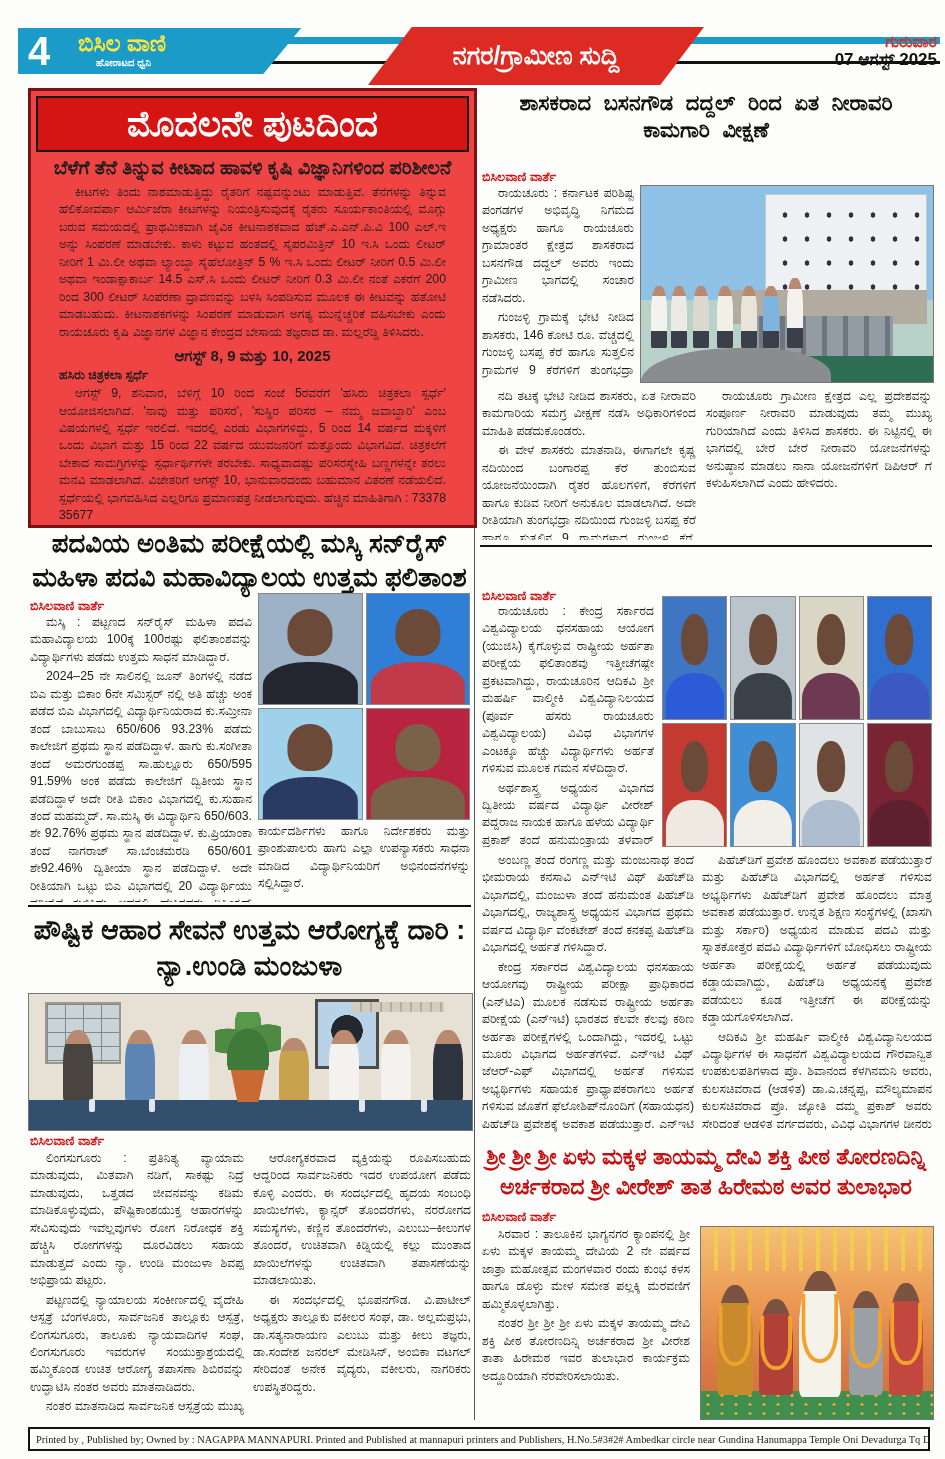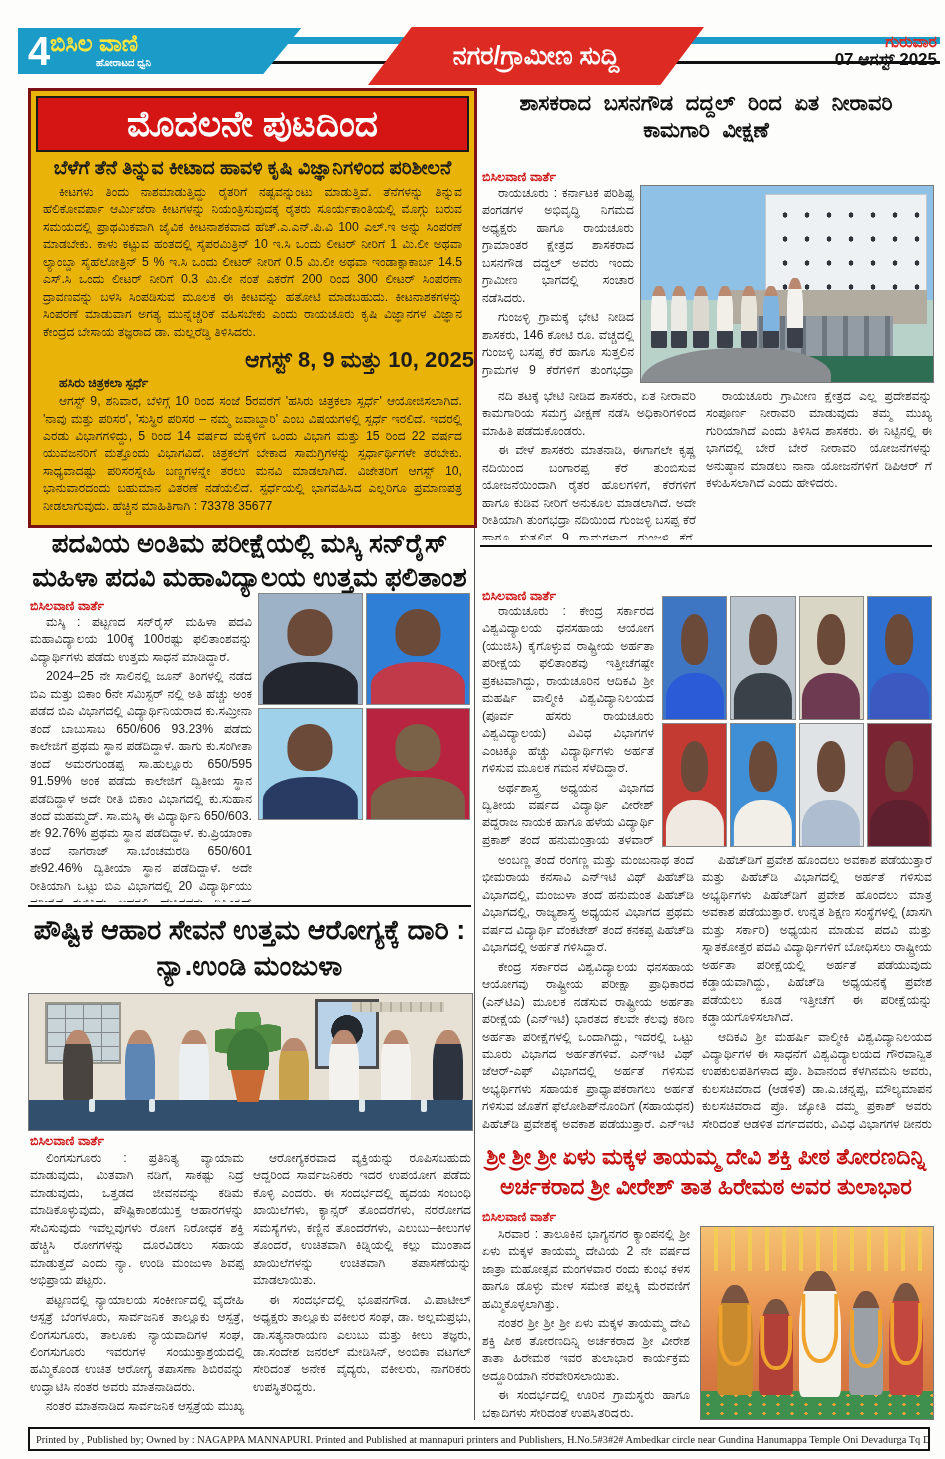--- a/index.html
+++ b/index.html
@@ -6,46 +6,46 @@
   #page{position:relative;width:945px;height:1459px;background:#fdfdfc;overflow:hidden;
         font-family:"Liberation Sans",sans-serif;color:#1c1c1c;}
   .abs{position:absolute;}
 
   
   .blue-bar{left:18px;top:37px;width:922px;height:7px;background:#1b9bc8;}
   .black-rule{left:18px;top:61px;width:922px;height:3px;background:#111;}
   .logo{left:18px;top:28px;width:292px;height:46px;background:#1b9bc8;
         clip-path:polygon(0 0,97% 0,84% 100%,0 100%);}
   .logo-num{position:absolute;left:10px;top:0px;font-size:40px;font-weight:bold;color:#fff;line-height:46px;}
-  .logo-name{position:absolute;left:32px;top:2px;font-size:23px;font-weight:bold;color:#ffe63c;}
+  .logo-name{position:absolute;left:60px;top:2px;font-size:23px;font-weight:bold;color:#ffe63c;}
   .logo-tag{position:absolute;left:78px;top:29px;font-size:10px;font-weight:bold;color:#fff;}
   .section-banner{left:368px;top:27px;width:336px;height:58px;background:#dd2a22;
         clip-path:polygon(13% 0,100% 0,87% 100%,0 100%);
         display:flex;align-items:center;justify-content:center;}
   .section-banner span{color:#fff;font-weight:bold;font-size:25px;}
   .hdr-day{right:8px;top:33px;width:120px;text-align:right;color:#dd2a22;font-weight:bold;font-size:16px;}
   .hdr-date{right:8px;top:50px;width:160px;text-align:right;color:#111;font-weight:bold;font-size:17px;}
 
   .vdivider{left:474px;top:88px;width:1px;height:1332px;background:#555;}
 
   
   .body-txt{font-size:12.3px;line-height:1.42;text-align:justify;overflow:hidden;}
   .body-txt p{margin:0 0 2px 0;text-indent:16px;}
   .byline{color:#cc1111;font-weight:bold;font-size:12.5px;}
   .headline{font-weight:bold;text-align:center;color:#111;overflow:hidden;}
   .hrule{background:#111;height:2px;}
 
   
-  .box1{left:28px;top:88px;width:443px;height:434px;border:3px solid #7b1216;background:#eab308;overflow:hidden;}
+  .box1{left:28px;top:88px;width:443px;height:434px;border:3px solid #7b1216;background:#ef4444;overflow:hidden;}
   .box1-banner{margin:5px;height:52px;background:#d51414;border:2px solid #1a1a1a;
         display:flex;align-items:center;justify-content:center;}
   .box1-banner span{color:#fff;font-weight:bold;font-size:36px;}
   .box1-sub{font-weight:bold;font-size:19px;text-align:center;margin:4px 10px 5px;}
-  .box1 .body-txt{padding:0 12px;}
-  .box1-date{font-weight:bold;font-size:22px;text-align:right;margin:4px 0 3px;}
+  .box1 .body-txt{padding:0 28px;}
+  .box1-date{font-weight:bold;font-size:15px;text-align:center;margin:4px 0 3px;}
   .box1-sub2{font-weight:bold;font-size:12.5px;margin:2px 12px;text-indent:16px;}
 
   
   .pgrid{display:grid;gap:3px;}
   .portrait{position:relative;overflow:hidden;border:1px solid #888;background:var(--bg,#9fb3c8);}
   .portrait::before{content:"";position:absolute;left:50%;top:14%;width:44%;height:42%;
         transform:translateX(-50%);background:var(--head,#6b4a3a);border-radius:48% 48% 42% 42%;}
   .portrait::after{content:"";position:absolute;left:50%;bottom:-8%;width:92%;height:46%;
         transform:translateX(-50%);background:var(--torso,#333);border-radius:46% 46% 0 0;}
   .pm1{--bg:#9db2c6;--torso:#23262e;}
@@ -184,20 +184,23 @@
   <div class="abs body-txt" style="left:30px;top:614px;width:222px;height:288px;">
     <p>ಮಸ್ಕಿ : ಪಟ್ಟಣದ ಸನ್‌ರೈಸ್ ಮಹಿಳಾ ಪದವಿ ಮಹಾವಿದ್ಯಾಲಯ 100ಕ್ಕೆ 100ರಷ್ಟು ಫಲಿತಾಂಶವನ್ನು ವಿದ್ಯಾರ್ಥಿಗಳು ಪಡೆದು ಉತ್ತಮ ಸಾಧನೆ ಮಾಡಿದ್ದಾರೆ.</p>
     <p>2024–25 ನೇ ಸಾಲಿನಲ್ಲಿ ಜೂನ್ ತಿಂಗಳಲ್ಲಿ ನಡೆದ ಬಿಎ ಮತ್ತು ಬಿಕಾಂ 6ನೇ ಸೆಮಿಸ್ಟರ್ ನಲ್ಲಿ ಅತಿ ಹೆಚ್ಚು ಅಂಕ ಪಡೆದ ಬಿಎ ವಿಭಾಗದಲ್ಲಿ ವಿದ್ಯಾರ್ಥಿನಿಯರಾದ ಕು.ಸಮ್ರೀನಾ ತಂದೆ ಬಾಬುಸಾಬ 650/606 93.23% ಪಡೆದು ಕಾಲೇಜಿಗೆ ಪ್ರಥಮ ಸ್ಥಾನ ಪಡೆದಿದ್ದಾಳೆ. ಹಾಗು ಕು.ಸಂಗೀತಾ ತಂದೆ ಅಮರಗುಂಡಪ್ಪ ಸಾ.ಹುಲ್ಲೂರು 650/595 91.59% ಅಂಕ ಪಡೆದು ಕಾಲೇಜಿಗೆ ದ್ವಿತೀಯ ಸ್ಥಾನ ಪಡೆದಿದ್ದಾಳೆ ಅದೇ ರೀತಿ ಬಿಕಾಂ ವಿಭಾಗದಲ್ಲಿ ಕು.ಸುಹಾನ ತಂದೆ ಮಹಮ್ಮದ್. ಸಾ.ಮಸ್ಕಿ ಈ ವಿದ್ಯಾರ್ಥಿನಿ 650/603. ಶೇ 92.76% ಪ್ರಥಮ ಸ್ಥಾನ ಪಡೆದಿದ್ದಾಳೆ. ಕು.ಪ್ರಿಯಾಂಕಾ ತಂದೆ ನಾಗರಾಜ್ ಸಾ.ಬೆಂಚಮರಡಿ 650/601 ಶೇ92.46% ದ್ವಿತೀಯಾ ಸ್ಥಾನ ಪಡೆದಿದ್ದಾಳೆ. ಅದೇ ರೀತಿಯಾಗಿ ಒಟ್ಟು ಬಿಎ ವಿಭಾಗದಲ್ಲಿ 20 ವಿದ್ಯಾರ್ಥಿಯು ಪರೀಕ್ಷೆಗೆ ಕುಳಿತಿದ್ದು ಅದರಲ್ಲಿ ಹೆಚ್ಚಿನವರು ಡಿಸ್ಟಿಂಕ್ಷನ್ ಮತ್ತು ಪ್ರಥಮ ಸ್ಥಾನದಲ್ಲಿ ಪಾಸಾಗಿದ್ದಾರೆ. ಅದೇ ರೀತಿ ಬಿಕಾಂ ವಿಭಾಗದಲ್ಲಿ ಕೂಡ ಡಿಸ್ಟಿಂಕ್ಷನ್ ಮತ್ತು ಪ್ರಥಮ ಸ್ಥಾನ ಪಡೆದಿದ್ದಾರೆ ರೀತಿಯಾಗಿ ಸಾಧನೆ ಮಾಡಿದ ವಿದ್ಯಾರ್ಥಿನಿಯರಿಗೆ ಸಂಸ್ಥೆಯ ಅಧ್ಯಕ್ಷರು</p>
   </div>
   <div class="abs pgrid" style="left:258px;top:593px;width:212px;grid-template-columns:1fr 1fr;">
     <div class="portrait pm1" style="height:110px;"></div>
     <div class="portrait pm2" style="height:110px;"></div>
     <div class="portrait pm3" style="height:110px;"></div>
     <div class="portrait pm4" style="height:110px;"></div>
   </div>
+  <div class="abs body-txt" style="left:258px;top:823px;width:212px;height:78px;">
+    <p style="text-indent:0;">ಕಾರ್ಯದರ್ಶಿಗಳು ಹಾಗೂ ನಿರ್ದೇಶಕರು ಮತ್ತು ಪ್ರಾಂಶುಪಾಲರು ಹಾಗು ಎಲ್ಲಾ ಉಪನ್ಯಾಸಕರು ಸಾಧನಾ ಮಾಡಿದ ವಿದ್ಯಾರ್ಥಿನಿಯರಿಗೆ ಅಭಿನಂದನೆಗಳನ್ನು ಸಲ್ಲಿಸಿದ್ದಾರೆ.</p>
+  </div>
   <div class="abs hrule" style="left:28px;top:905px;width:443px;"></div>
 
   <div class="abs byline" style="left:482px;top:589px;">ಬಿಸಿಲವಾಣಿ ವಾರ್ತೆ</div>
   <div class="abs body-txt" style="left:482px;top:603px;width:172px;height:244px;">
     <p>ರಾಯಚೂರು : ಕೇಂದ್ರ ಸರ್ಕಾರದ ವಿಶ್ವವಿದ್ಯಾಲಯ ಧನಸಹಾಯ ಆಯೋಗ (ಯುಜಿಸಿ) ಕೈಗೊಳ್ಳುವ ರಾಷ್ಟ್ರೀಯ ಅರ್ಹತಾ ಪರೀಕ್ಷೆಯ ಫಲಿತಾಂಶವು ಇತ್ತೀಚೆಗಷ್ಟೇ ಪ್ರಕಟವಾಗಿದ್ದು, ರಾಯಚೂರಿನ ಆದಿಕವಿ ಶ್ರೀ ಮಹರ್ಷಿ ವಾಲ್ಮೀಕಿ ವಿಶ್ವವಿದ್ಯಾನಿಲಯದ (ಪೂರ್ವ ಹೆಸರು ರಾಯಚೂರು ವಿಶ್ವವಿದ್ಯಾಲಯ) ವಿವಿಧ ವಿಭಾಗಗಳ ಎಂಟಕ್ಕೂ ಹೆಚ್ಚು ವಿದ್ಯಾರ್ಥಿಗಳು ಅರ್ಹತೆ ಗಳಿಸುವ ಮೂಲಕ ಗಮನ ಸೆಳೆದಿದ್ದಾರೆ.</p>
     <p>ಅರ್ಥಶಾಸ್ತ್ರ ಅಧ್ಯಯನ ವಿಭಾಗದ ದ್ವಿತೀಯ ವರ್ಷದ ವಿದ್ಯಾರ್ಥಿ ವೀರೇಶ್ ಪದ್ದರಾಜ ನಾಯಕ ಹಾಗೂ ಹಳೆಯ ವಿದ್ಯಾರ್ಥಿ ಪ್ರಕಾಶ್ ತಂದೆ ಹನುಮಂತ್ರಾಯ ತಳವಾರ್ ಅವರು ಎನ್‌ಇಟಿ ವಿಥ್ ಜೆಆರ್‌ಎಫ್ ವಿಭಾಗದಲ್ಲಿ, ಕನ್ನಡ ಅಧ್ಯಯನ ವಿಭಾಗದ ಪ್ರಥಮ ವರ್ಷದ ವಿದ್ಯಾರ್ಥಿನಿ ಶ್ರೀದೇವಿ ತಂದೆ ನಲ್ಲಾರೆಡ್ಡಿ ಮತ್ತು ದ್ವಿತೀಯ ವರ್ಷದ ವಿದ್ಯಾರ್ಥಿ ಬಸವಲಿಂಗಪ್ಪ ಪಿಹೆಚ್‌ಡಿ ವಿಭಾಗದಲ್ಲಿ. ಹಳೆಯ ವಿದ್ಯಾರ್ಥಿಗಳಾದ</p>
   </div>
   <div class="abs pgrid" style="left:662px;top:596px;width:270px;grid-template-columns:repeat(4,1fr);">
     <div class="portrait pn1" style="height:122px;"></div>
     <div class="portrait pn2" style="height:122px;"></div>
@@ -246,21 +249,20 @@
   <div class="abs body-txt" style="left:253px;top:1150px;width:218px;height:266px;">
     <p>ಆರೋಗ್ಯಕರವಾದ ವ್ಯಕ್ತಿಯನ್ನು ರೂಪಿಸಬಹುದು ಆದ್ದರಿಂದ ಸಾರ್ವಜನಿಕರು ಇದರ ಉಪಯೋಗ ಪಡೆದು ಕೊಳ್ಳಿ ಎಂದರು. ಈ ಸಂದರ್ಭದಲ್ಲಿ ಹೃದಯ ಸಂಬಂಧಿ ಖಾಯಿಲೆಗಳು, ಕ್ಯಾನ್ಸರ್ ತೊಂದರೆಗಳು, ನರರೋಗದ ಸಮಸ್ಯೆಗಳು, ಕಣ್ಣಿನ ತೊಂದರೆಗಳು, ಎಲುಬು–ಕೀಲುಗಳ ತೊಂದರೆ, ಉಚಿತವಾಗಿ ಕಿಡ್ನಿಯಲ್ಲಿ ಕಲ್ಲು ಮುಂತಾದ ಖಾಯಿಲೆಗಳನ್ನು ಉಚಿತವಾಗಿ ತಪಾಸಣೆಯನ್ನು ಮಾಡಲಾಯಿತು.</p>
     <p>ಈ ಸಂದರ್ಭದಲ್ಲಿ ಭೂಪನಗೌಡ. ವಿ.ಪಾಟೀಲ್ ಅಧ್ಯಕ್ಷರು ತಾಲ್ಲೂಕು ವಕೀಲರ ಸಂಘ, ಡಾ. ಅಲ್ಲಮಪ್ರಭು, ಡಾ.ಸತ್ಯನಾರಾಯಣ ಎಲುಬು ಮತ್ತು ಕೀಲು ತಜ್ಞರು, ಡಾ.ಸಂದೇಶ ಜನರಲ್ ಮೇಡಿಸಿನ್, ಅಂಬಿಕಾ ವಟಗಲ್ ಸೇರಿದಂತೆ ಅನೇಕ ವೈದ್ಯರು, ವಕೀಲರು, ನಾಗರಿಕರು ಉಪಸ್ಥಿತರಿದ್ದರು.</p>
   </div>
 
   <div class="abs headline" style="left:480px;top:1142px;width:452px;height:64px;font-size:22px;line-height:1.35;color:#c40f0f;">ಶ್ರೀ ಶ್ರೀ ಶ್ರೀ ಏಳು ಮಕ್ಕಳ ತಾಯಮ್ಮ ದೇವಿ ಶಕ್ತಿ ಪೀಠ ತೋರಣದಿನ್ನಿ ಅರ್ಚಕರಾದ ಶ್ರೀ ವೀರೇಶ್ ತಾತ ಹಿರೇಮಠ ಅವರ ತುಲಾಭಾರ ಕಾರ್ಯಕ್ರಮ</div>
   <div class="abs byline" style="left:482px;top:1210px;">ಬಿಸಿಲವಾಣಿ ವಾರ್ತೆ</div>
   <div class="abs body-txt" style="left:482px;top:1226px;width:208px;height:192px;">
     <p>ಸಿರವಾರ : ತಾಲೂಕಿನ ಭಾಗ್ಯನಗರ ಕ್ಯಾಂಪನಲ್ಲಿ ಶ್ರೀ ಏಳು ಮಕ್ಕಳ ತಾಯಮ್ಮ ದೇವಿಯ 2 ನೇ ವರ್ಷದ ಜಾತ್ರಾ ಮಹೋತ್ಸವ ಮಂಗಳವಾರ ರಂದು ಕುಂಭ ಕಳಸ ಹಾಗೂ ಡೊಳ್ಳು ಮೇಳ ಸಮೇತ ಪಲ್ಲಕ್ಕಿ ಮೆರವಣಿಗೆ ಹಮ್ಮಿಕೊಳ್ಳಲಾಗಿತ್ತು.</p>
     <p>ನಂತರ ಶ್ರೀ ಶ್ರೀ ಶ್ರೀ ಏಳು ಮಕ್ಕಳ ತಾಯಮ್ಮ ದೇವಿ ಶಕ್ತಿ ಪೀಠ ತೋರಣದಿನ್ನಿ ಅರ್ಚಕರಾದ ಶ್ರೀ ವೀರೇಶ ತಾತಾ ಹಿರೇಮಠ ಇವರ ತುಲಾಭಾರ ಕಾರ್ಯಕ್ರಮ ಅದ್ದೂರಿಯಾಗಿ ನೆರವೇರಿಸಲಾಯಿತು.</p>
-    <p>ಈ ಸಂದರ್ಭದಲ್ಲಿ ಊರಿನ ಗ್ರಾಮಸ್ಥರು ಹಾಗೂ ಭಕ್ತಾದಿಗಳು ಸೇರಿದಂತೆ ಉಪಸ್ಥಿತರಿದ್ದರು.</p>
   </div>
   <div class="photo cer" style="left:700px;top:1226px;width:232px;height:192px;">
     <div class="cer-garl"></div>
     <div class="cer-floor"></div>
     <div class="cperson" style="left:16px;bottom:24px;width:36px;height:110px;--shirt:#c98a2e;"></div>
     <div class="cperson" style="left:58px;bottom:24px;width:34px;height:96px;--shirt:#b04038;"></div>
     <div class="cperson" style="left:98px;bottom:22px;width:42px;height:126px;--shirt:#f5f2ea;"></div>
     <div class="cperson" style="left:148px;bottom:24px;width:34px;height:104px;--shirt:#9aa0a6;"></div>
     <div class="cperson" style="left:188px;bottom:24px;width:34px;height:112px;--shirt:#c2473f;"></div>
   </div>

